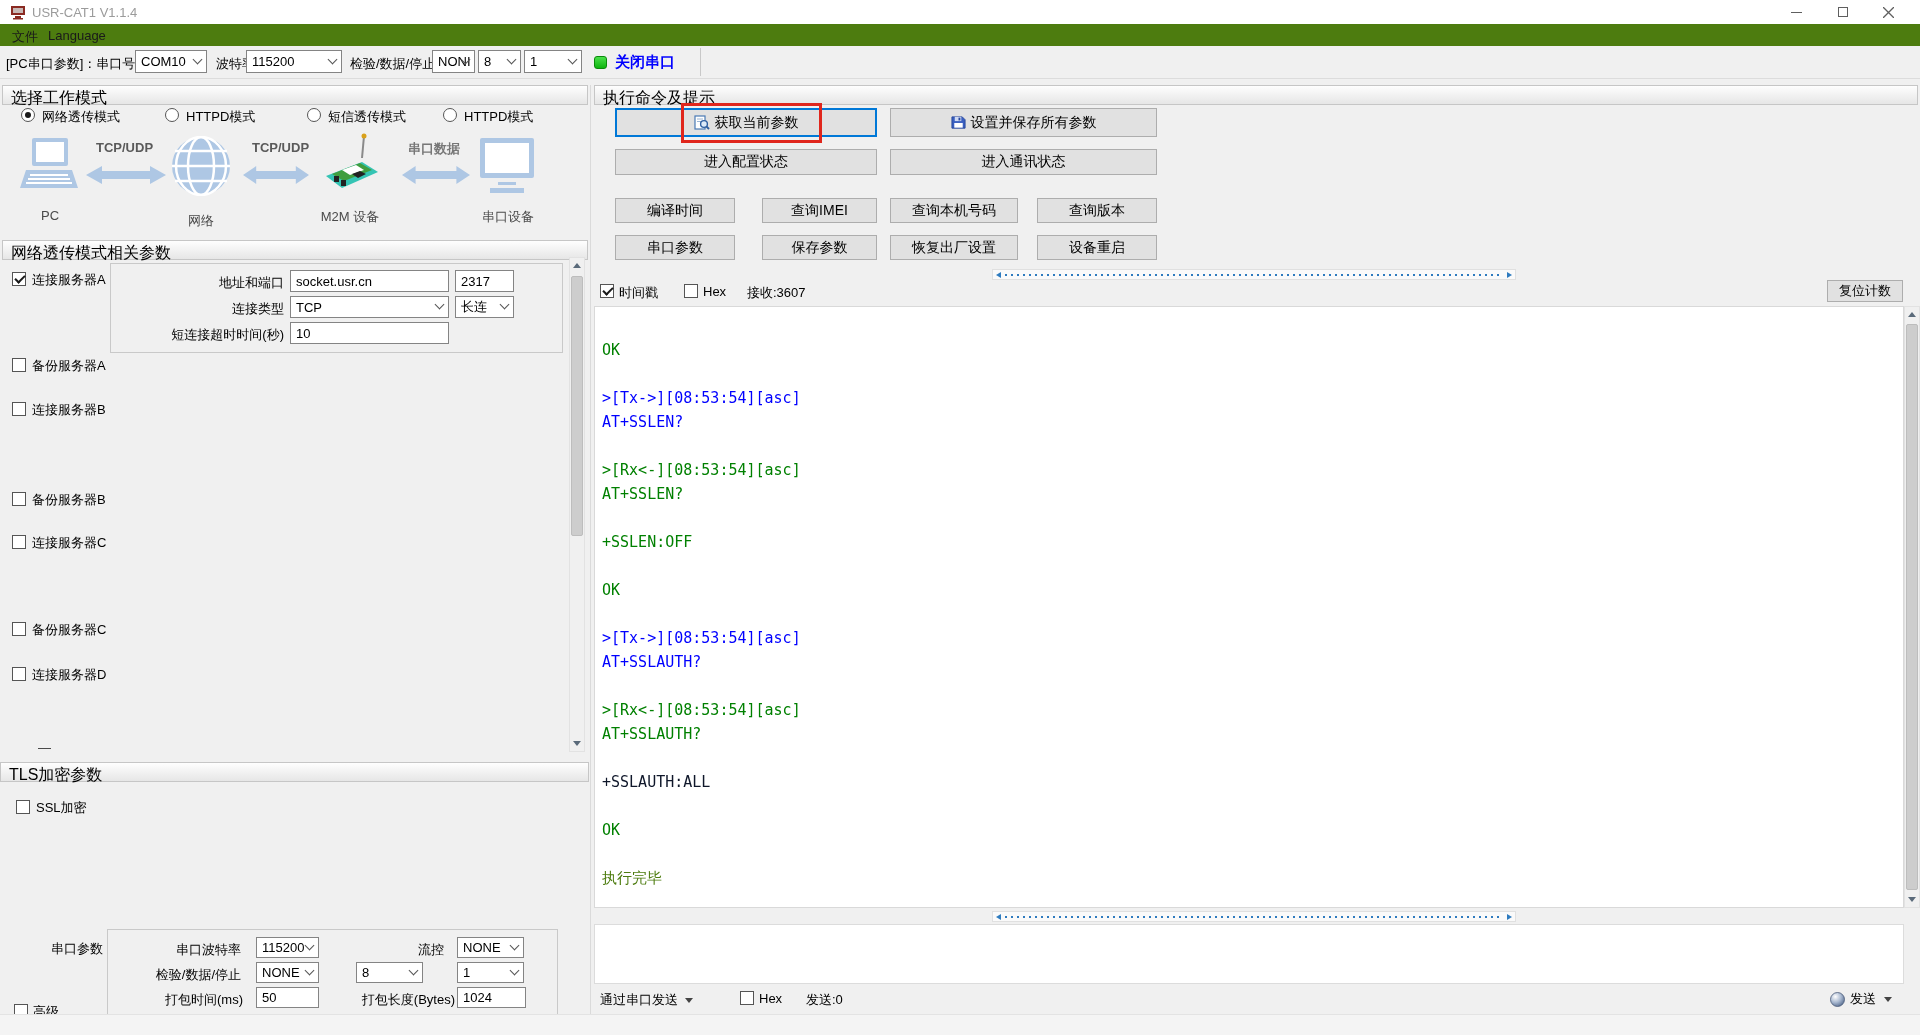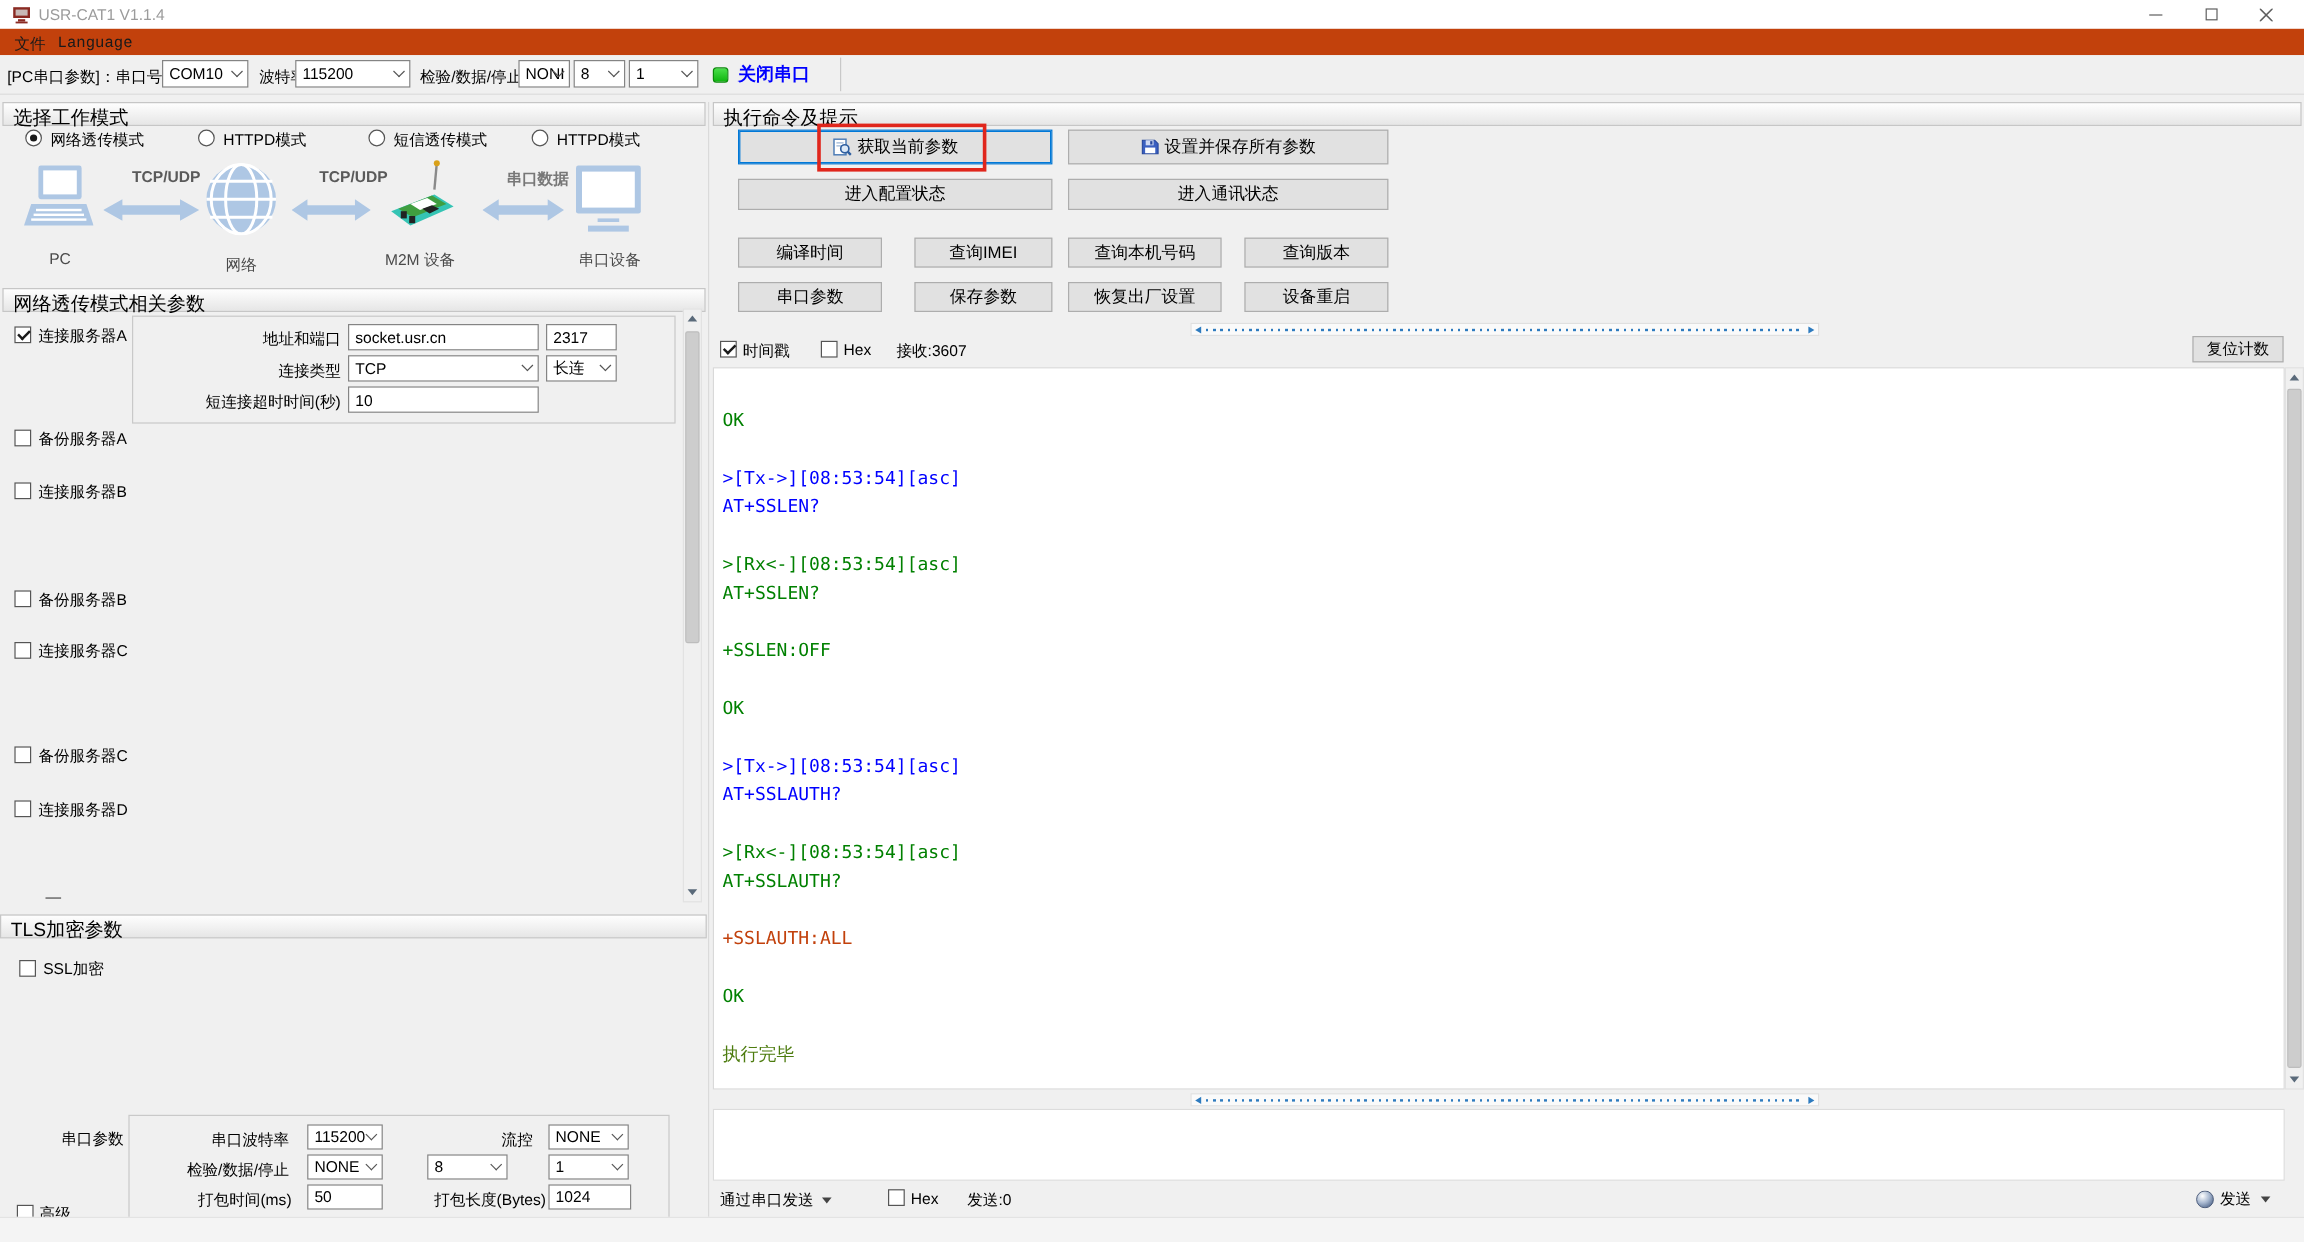--- a/index.html
+++ b/index.html
@@ -4,21 +4,21 @@
 <style>
   * { margin:0; padding:0; box-sizing:border-box; }
   html,body { width:1920px; height:1035px; overflow:hidden; }
   body { font-family:"Liberation Sans","DejaVu Sans",sans-serif; background:#f0f0f0; color:#000; }
   #app { position:relative; width:1920px; height:1035px; background:#f0f0f0; }
 
   
   .titlebar { position:absolute; left:0; top:0; width:1920px; height:24px; background:#ffffff; }
   .title-text { position:absolute; left:32px; top:5px; font-size:13px; color:#9b9b9b; }
   .win-btn { position:absolute; top:0; width:45px; height:24px; display:flex; align-items:center; justify-content:center; color:#5f5f5f; }
-  .menubar { position:absolute; left:0; top:24px; width:1920px; height:22px; background:#c2410c;font-family:Liberation Mono, monospace; }
+  .menubar { position:absolute; left:0; top:24px; width:1920px; height:22px; background:#4d7c0f; }
   .menu-item { position:absolute; top:3px; font-size:13px; color:#1a1a1a; padding:1px 4px; }
   .toolbar { position:absolute; left:0; top:46px; width:1920px; height:33px; background:#f0f0f0; border-bottom:1px solid #dcdcdc; }
 
   .lbl { position:absolute; font-size:13px; color:#000000; white-space:nowrap; }
   .lbl-r { text-align:right; }
 
   .combo { position:absolute; background:#fff; border:1px solid #848484; font-size:13px; display:flex; align-items:center; padding:0 18px 0 5px; overflow:hidden; white-space:nowrap; }
   .caret { position:absolute; right:5px; top:50%; width:7px; height:7px; margin-top:-6px; border-right:1.5px solid #555; border-bottom:1.5px solid #555; transform:rotate(45deg); }
   .tinput { position:absolute; background:#fff; border:1px solid #848484; font-size:13px; display:flex; align-items:center; padding:0 5px; overflow:hidden; white-space:nowrap; }
 
@@ -44,21 +44,21 @@
   .vscroll { position:absolute; background:#f0f0f0; border:1px solid #e2e2e2; }
   .vs-arrow { position:absolute; left:0; width:14px; height:15px; display:flex; align-items:center; justify-content:center; }
   .tri-up { width:0; height:0; border-left:4px solid transparent; border-right:4px solid transparent; border-bottom:5px solid #5a6a7a; }
   .tri-dn { width:0; height:0; border-left:4px solid transparent; border-right:4px solid transparent; border-top:5px solid #5a6a7a; }
   .vs-thumb { position:absolute; left:1px; width:12px; background:#cdcdcd; border:1px solid #bdbdbd; border-radius:2px; }
 
   .annotation-red { position:absolute; border:3px solid #e0261c; background:transparent; }
   .sep-v { position:absolute; width:1px; background:#c8c8c8; }
 
   .diagram-label { position:absolute; font-size:13px; color:#4a4a4a; white-space:nowrap; text-align:center; }
-  .link-label { position:absolute; font-size:13px; font-weight:bold; color:#5a5a5a; white-space:nowrap;margin-left:14px; }
+  .link-label { position:absolute; font-size:13px; font-weight:bold; color:#5a5a5a; white-space:nowrap; }
 </style>
 </head>
 <body>
 
 <div id="app">
 
   <div class="titlebar">
     <svg style="position:absolute;left:10px;top:4px" width="16" height="16" viewBox="0 0 16 16">
       <rect x="1" y="2" width="14" height="9" fill="#8a2a22"></rect>
       <rect x="3" y="4" width="10" height="5" fill="#c8b9b6"></rect>
@@ -351,21 +351,21 @@
         <div style="color: rgb(0, 128, 0);">+SSLEN:OFF</div>
         <div>&nbsp;</div>
         <div style="color: rgb(0, 128, 0);">OK</div>
         <div>&nbsp;</div>
         <div style="color: rgb(0, 0, 255);">&gt;[Tx-&gt;][08:53:54][asc]</div>
         <div style="color: rgb(0, 0, 255);">AT+SSLAUTH?</div>
         <div>&nbsp;</div>
         <div style="color: rgb(0, 128, 0);">&gt;[Rx&lt;-][08:53:54][asc]</div>
         <div style="color: rgb(0, 128, 0);">AT+SSLAUTH?</div>
         <div>&nbsp;</div>
-        <div style="color: #c2410c;">+SSLAUTH:ALL</div>
+        <div style="color: #0f172a;">+SSLAUTH:ALL</div>
         <div>&nbsp;</div>
         <div style="color: rgb(0, 128, 0);">OK</div>
         <div>&nbsp;</div>
         <div style="color: #4d7c0f;">执行完毕</div>
       </div>
   </div>
 
   <div class="vscroll" style="left:1904px;top:306px;width:16px;height:602px">
     <div class="vs-arrow" style="top:0">
         <i class="tri-up"></i>

